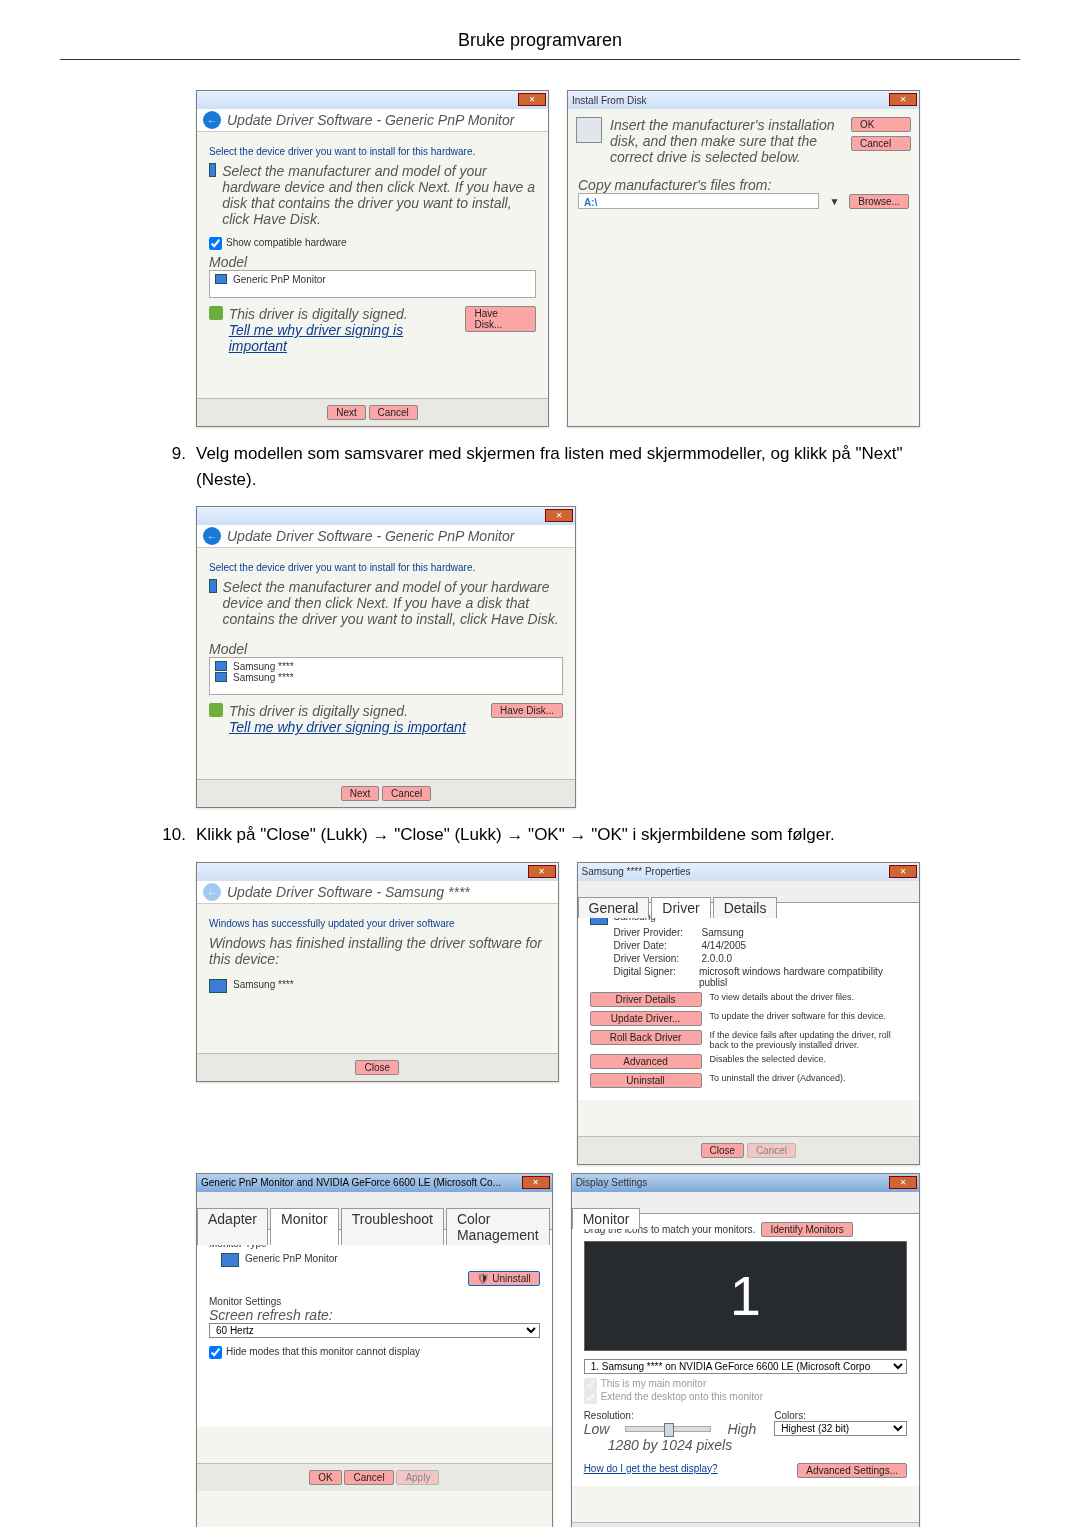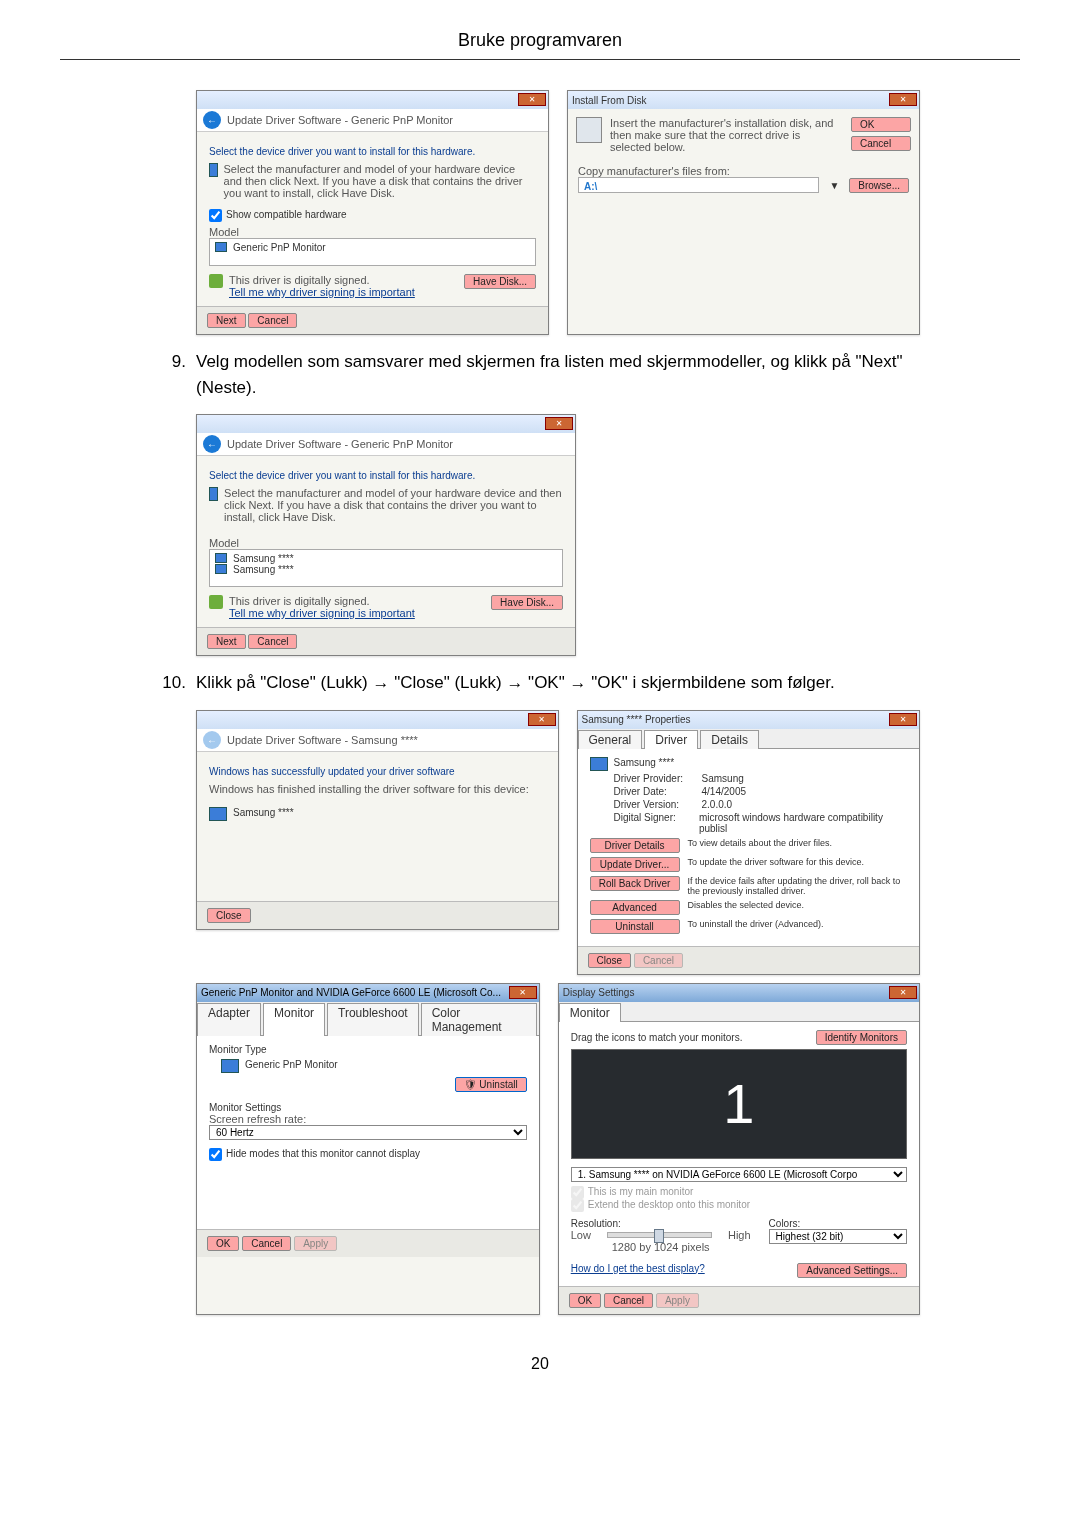--- a/index.html
+++ b/index.html
@@ -35,49 +35,49 @@
     position: relative;
   }
   .win-close{
     position:absolute; right:2px; top:2px;
     width:28px; height:13px;
     background:#c63; border:1px solid #800;
     color:#fff; font-size:8px; text-align:center; line-height:11px;
   }
   .win-body { padding: 8px 12px; }
   .blue-text { color:#0a3d91; }
-  .small-muted{ color:#555; font-size:11px; }
+  .small-muted{ color:#555; font-size:14px;font-style:italic; }
   .btn { display:inline-block; background:#fca5a5; border:1px solid #888; border-radius:2px; padding:1px 8px; font-size:10px; color:#222; }
-  .btn-row{ text-align:left; padding:6px 10px; background:#e9e9e4; border-top:1px solid #bbb;}
+  .btn-row{ text-align:center; padding:6px 10px; background:#e9e9e4; border-top:1px solid #bbb;margin-top:36px;}
   .crumb { display:flex; align-items:center; gap:6px; padding:2px 6px; background:#fff; border-bottom:1px solid #ccc;}
   .back-arrow{
     width:18px;height:18px;border-radius:50%;
     background:#1b79d6;color:#fff;text-align:center;line-height:18px;font-size:10px;
   }
   .box-inset{ border:1px solid #aaa; background:#fff; padding:3px 5px; }
   .icon-monitor{
     width:18px; height:14px; background:#3b7dd8; border:1px solid #255; display:inline-block;
   }
   .shield{ width:14px;height:14px;background:#6dae3c;border-radius:2px;display:inline-block;}
   .flex{display:flex;gap:6px;align-items:flex-start;}
 
   
   .ifd{ width:380px; }
   .ifd .row1{display:flex;gap:8px;align-items:flex-start;padding:8px;}
   .ifd .disk-icon{width:26px;height:26px;background:#e0e6ec;border:1px solid #888;display:inline-block;}
   .ifd .okcol{ width:60px; display:flex; flex-direction:column; gap:4px;}
 
   
   .tabs{display:flex;border-bottom:1px solid #999;background:#efefef;}
-  .tab{padding:2px 10px;border:1px solid #999;border-bottom:none;background:#f5f5f5;margin-right:2px;position:relative;top:1px;font-size:12px;}
+  .tab{padding:2px 10px;border:1px solid #999;border-bottom:none;background:#f5f5f5;margin-right:2px;position:relative;top:16px;font-size:14px;}
   .tab.active{background:#fff;}
   .kv{display:flex;gap:8px;font-size:10px;margin:2px 0;}
   .kv .k{width:80px;}
   .actcol{display:flex;gap:8px;margin:4px 0;align-items:flex-start;}
-  .actcol .btn{width:90px;text-align:center;}
+  .actcol .btn{width:112px;text-align:center;}
   .actcol .desc{font-size:9px;flex:1;}
 
   
   .mon-preview{
     background:#272b2f;height:110px;display:flex;align-items:center;justify-content:center;
     color:#fff;font-size:56px;border:1px solid #666;margin:4px 0 8px;
   }
   .slider-track{position:relative;height:6px;background:#ddd;border:1px solid #aaa;margin:2px 10px;}
   .slider-thumb{position:absolute;left:45%;top:-4px;width:10px;height:14px;background:#cfd8e3;border:1px solid #678;}
   .link{color:#0a3d91;text-decoration:underline;}
@@ -336,21 +336,21 @@
 
     <div class="win" style="width:390px">
       <div class="win-header" style="background:linear-gradient(#b8d2f0,#7ea9d8)">
         <span style="font-size:10px">Display Settings</span>
         <span class="win-close">✕</span>
       </div>
       <div class="tabs">
           <div class="tab active">Monitor</div>
         </div>
       <div class="win-body" style="background:#fff">
-        <div class="flex" style="justify-content:space-between;align-items:center">
+        <div class="flex" style="align-items:center">
           <span>Drag the icons to match your monitors.</span>
           <span class="btn">Identify Monitors</span>
         </div>
         <div class="mon-preview">
             <span>1</span>
           </div>
         <select class="sel" style="width:100%"><option>1. Samsung **** on NVIDIA GeForce 6600 LE (Microsoft Corpo</option></select>
         <div style="margin-top:4px"><label style="opacity:.5"><input type="checkbox" class="cb" checked="" disabled="" style=""><span>This is my main monitor</span></label></div>
         <div><label style="opacity:.5"><input type="checkbox" class="cb" checked="" disabled="" style=""><span>Extend the desktop onto this monitor</span></label></div>
         <div class="flex" style="margin-top:6px;gap:18px">

